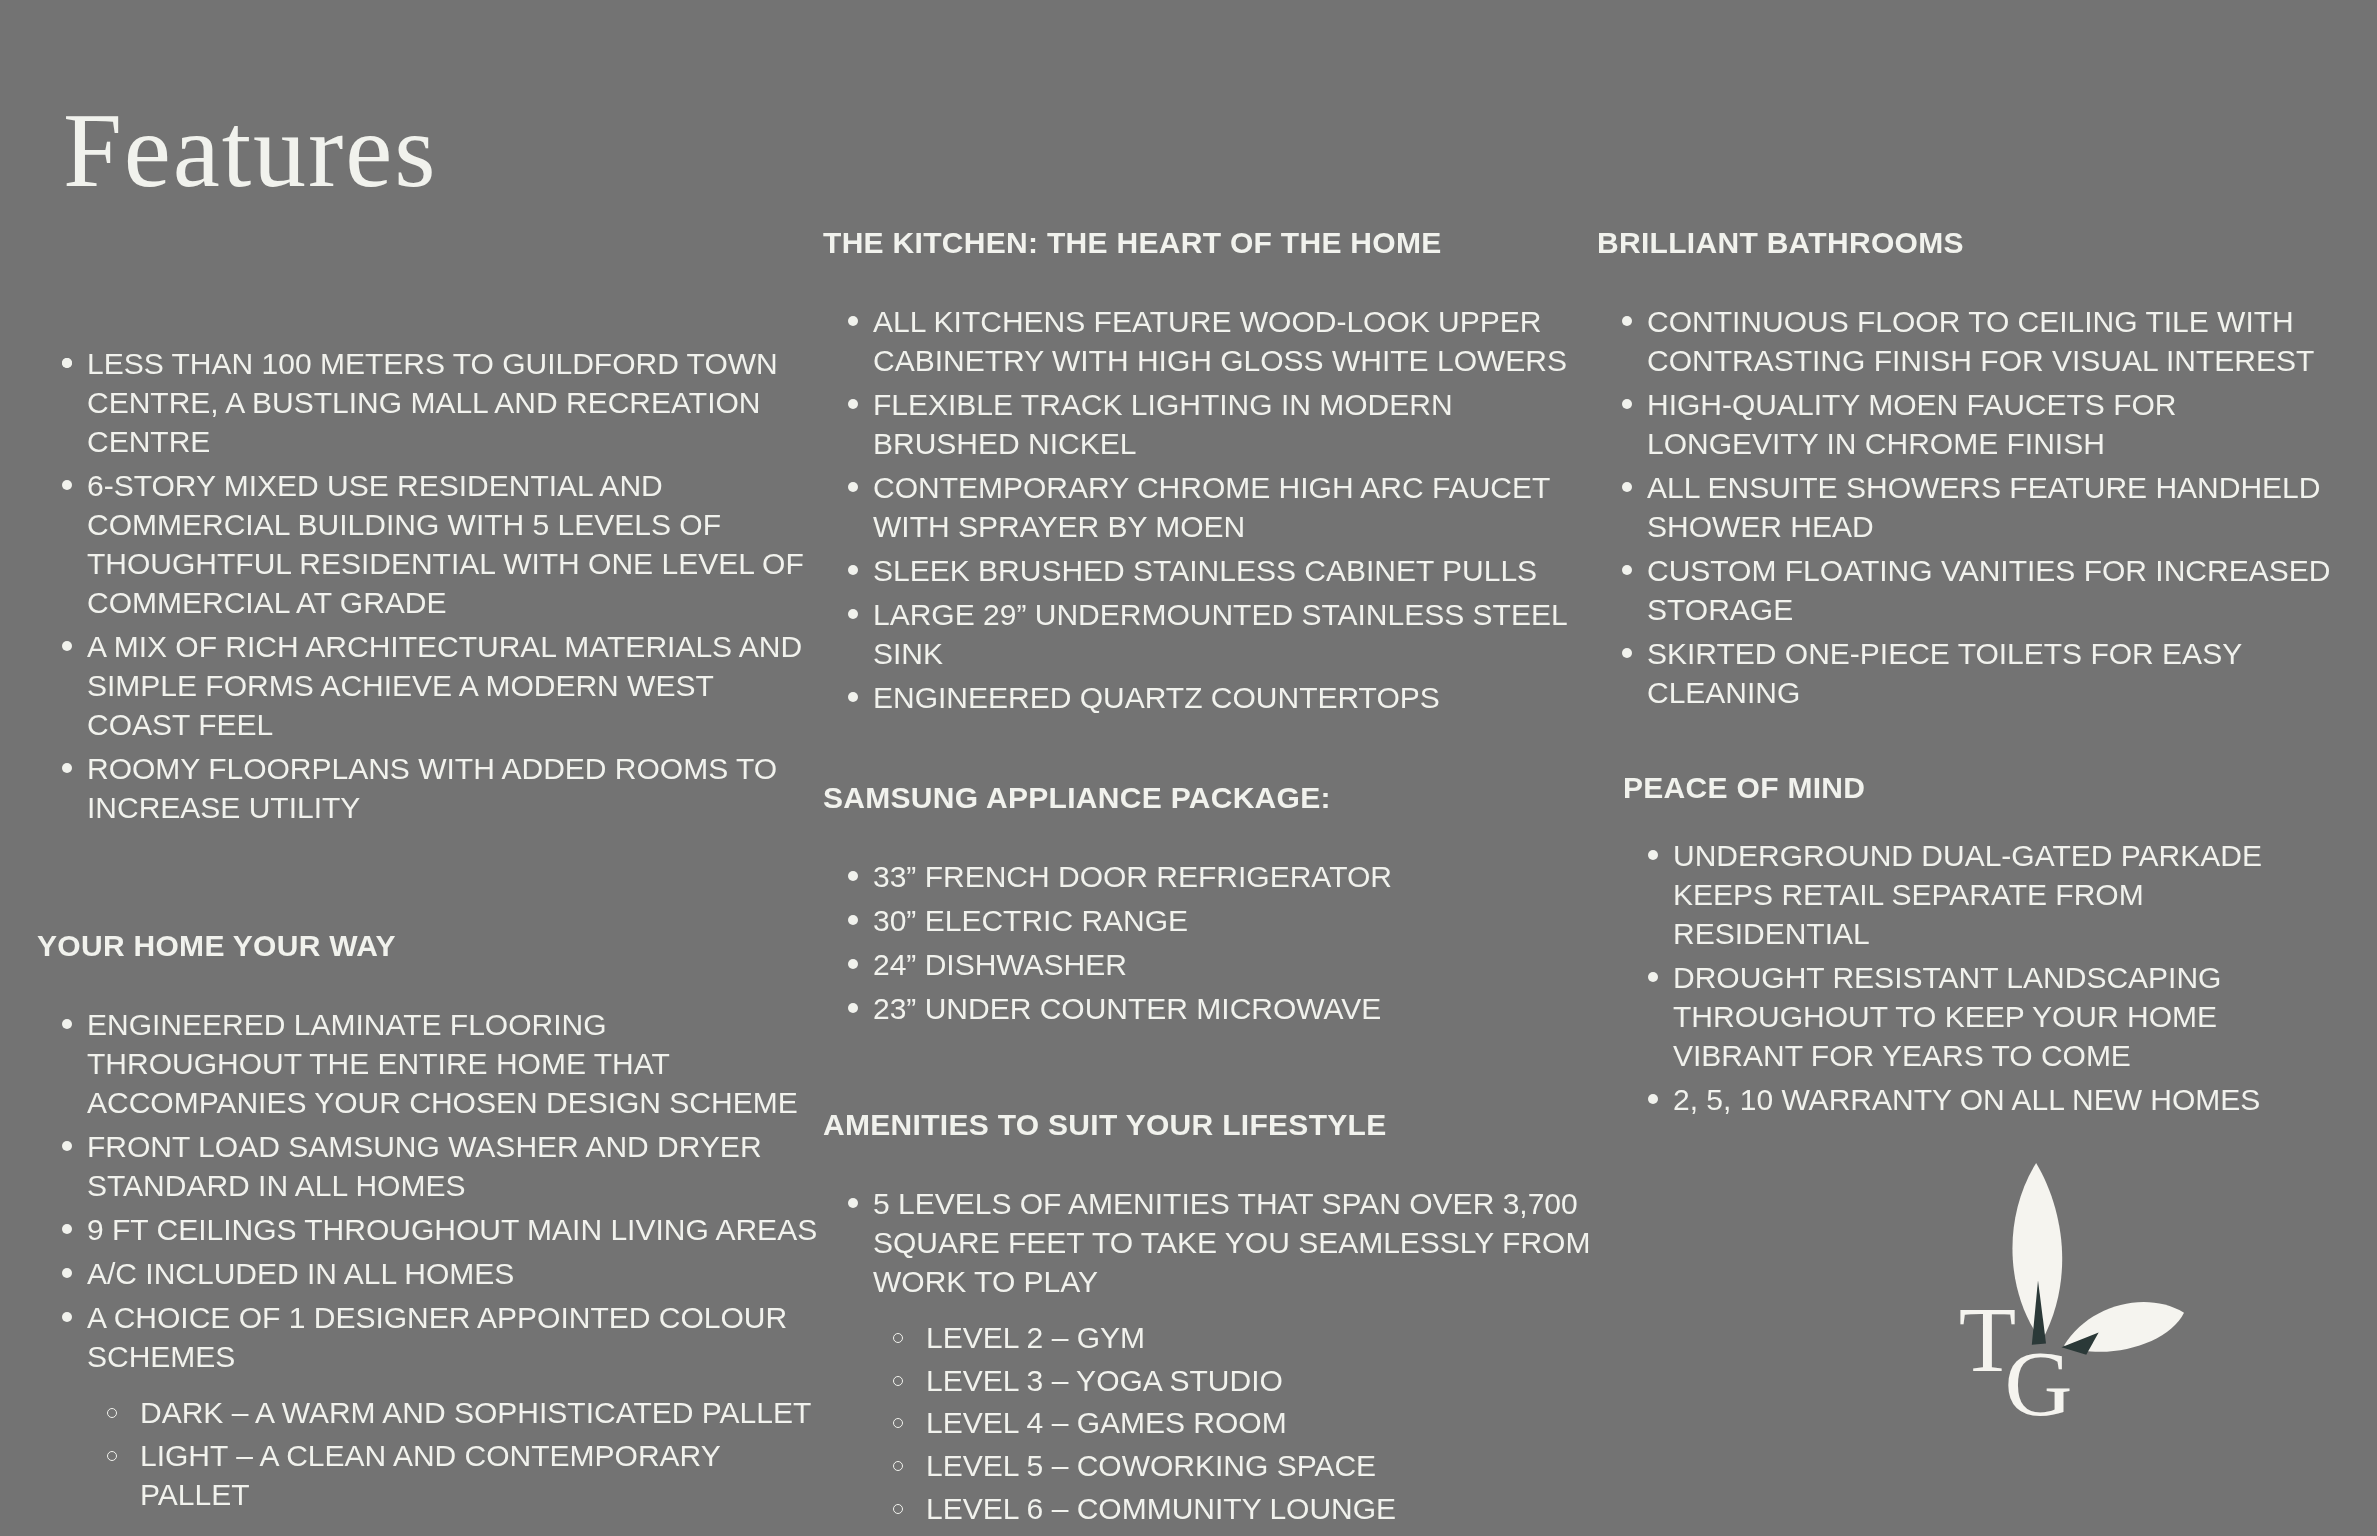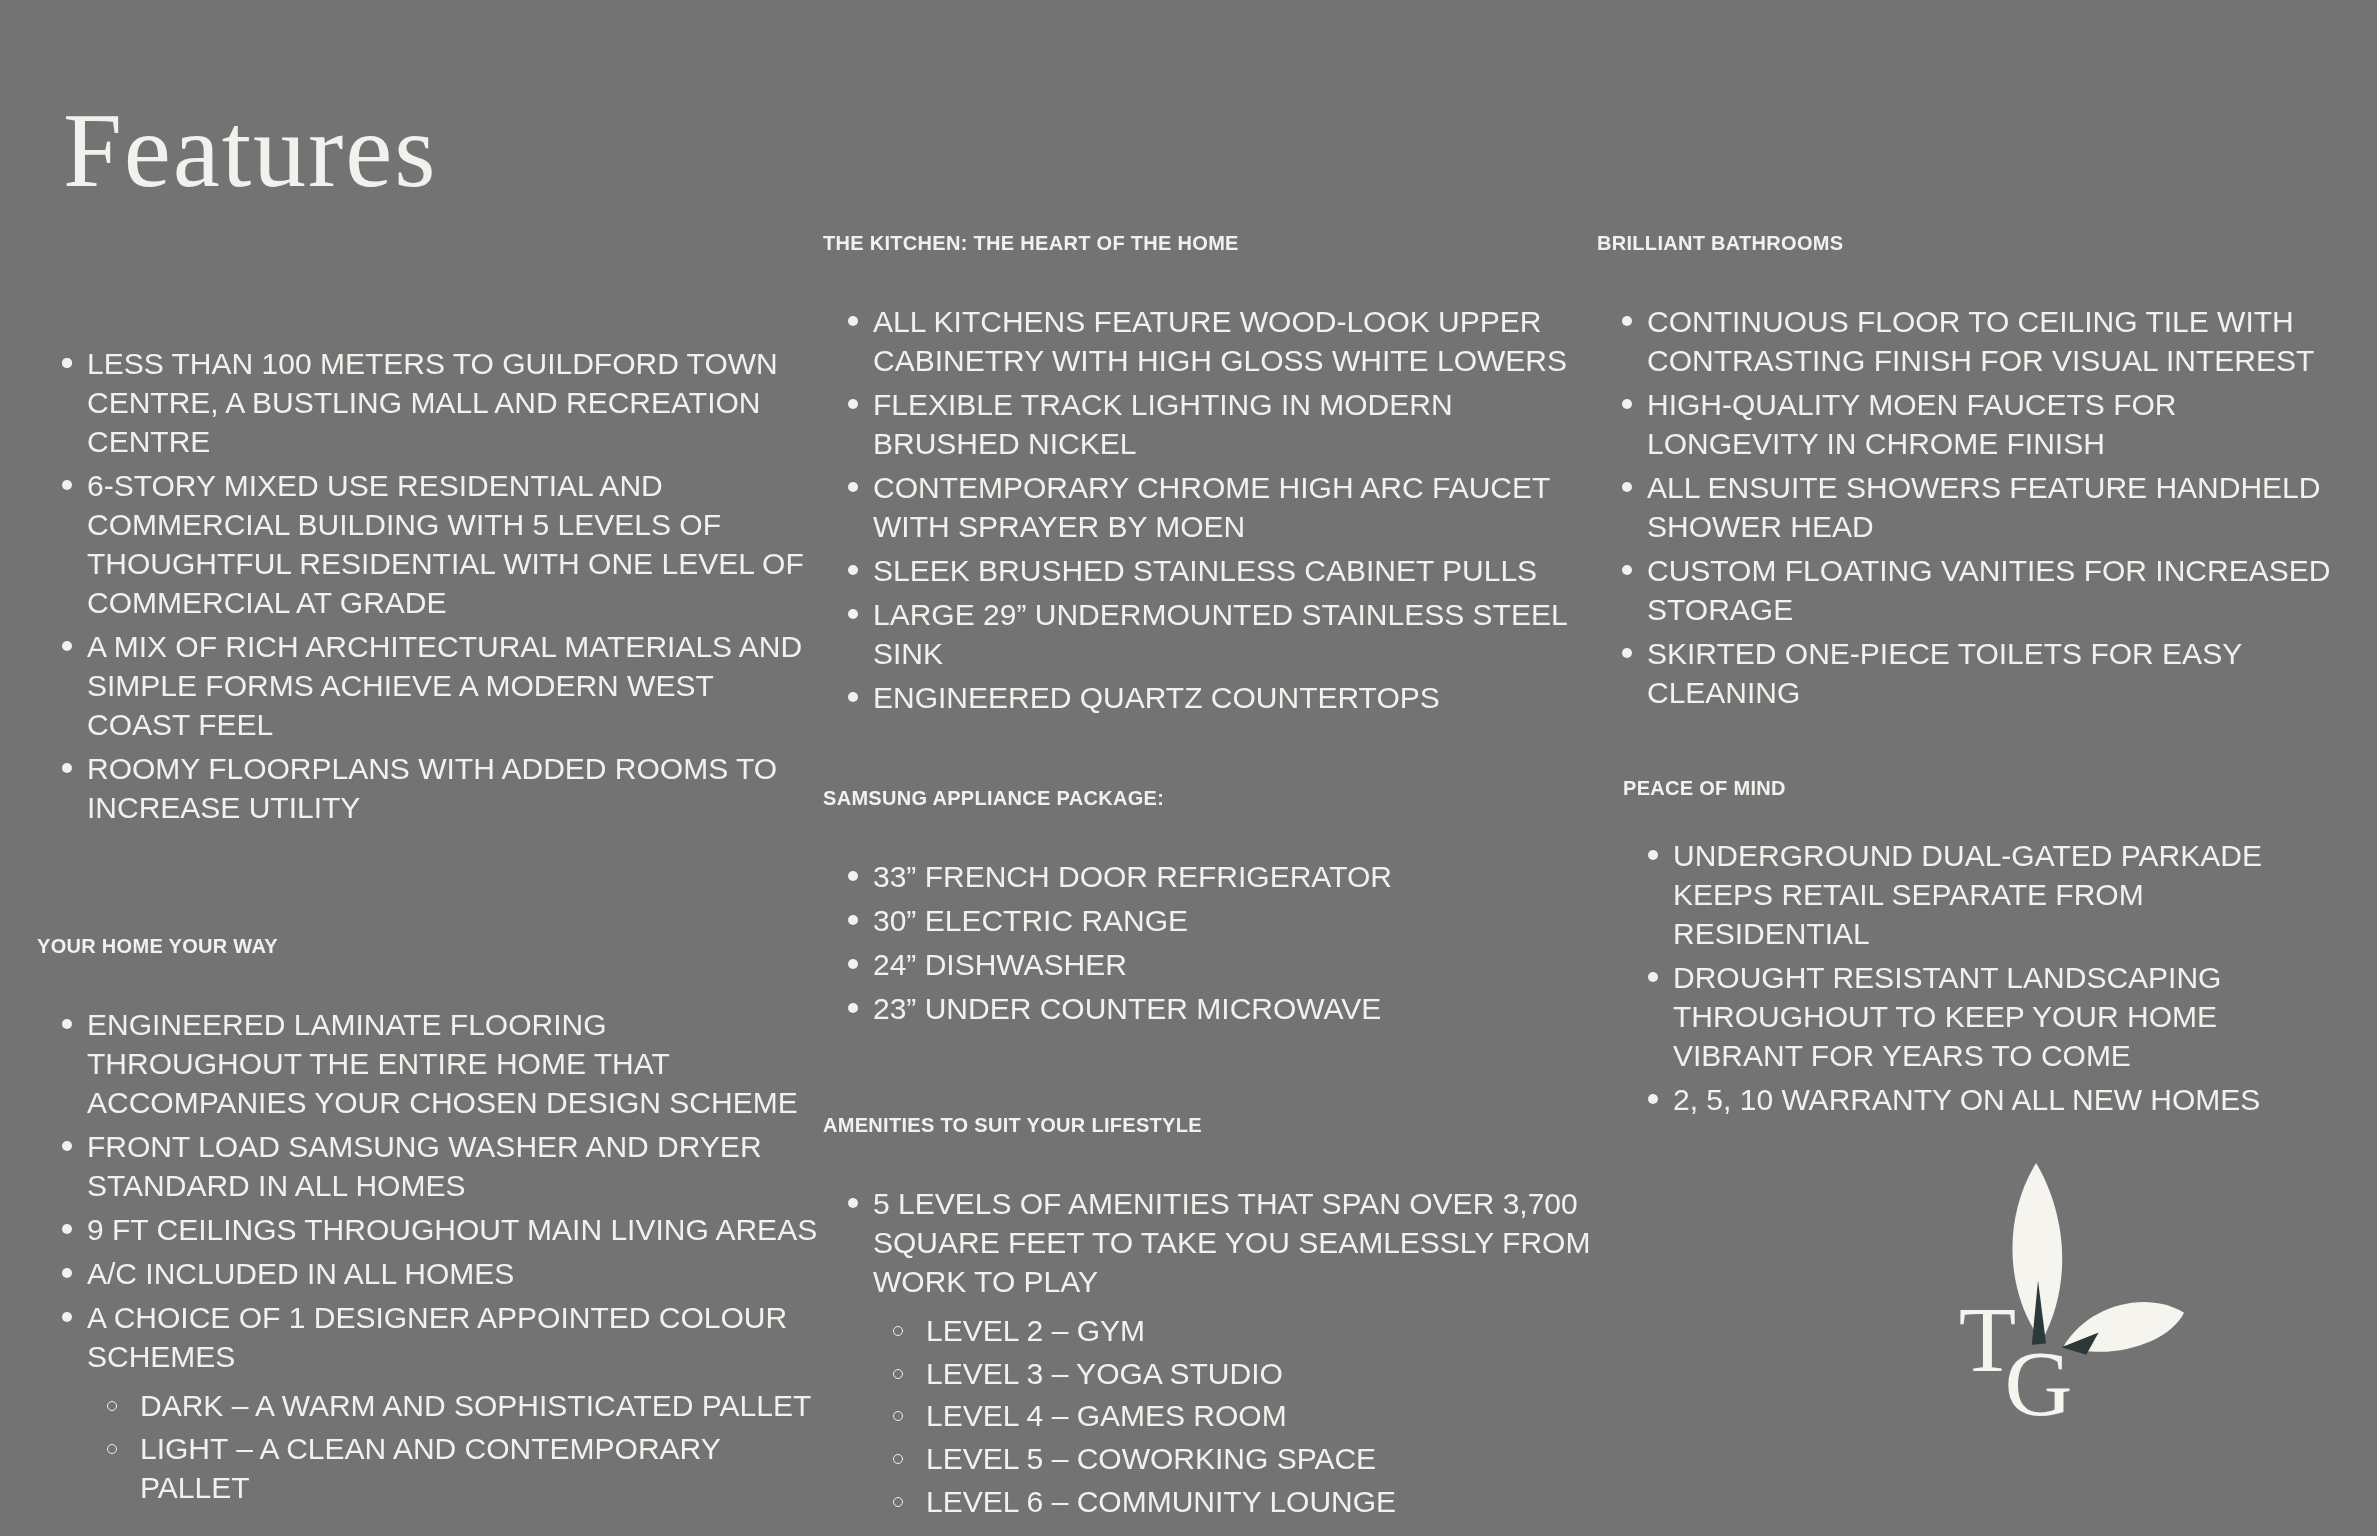--- a/index.html
+++ b/index.html
@@ -19,34 +19,34 @@
   .col3{left:1597px;width:743px;}
   .section{position:absolute;left:0;width:100%;}
   .col1 .sec0{top:339px;}
   .col1 .sec1{top:927px;}
   .col2 .sec0{top:224px;}
   .col2 .sec1{top:779px;}
   .col2 .sec2{top:1106px;}
   .col3 .sec0{top:224px;}
   .col3 .sec1{top:769px;left:26px;width:644px;}
   .sec-header{
-    font-size:20px;font-weight:700;line-height:38px;letter-spacing:0.3px;
+    font-size:30px;font-weight:700;line-height:38px;letter-spacing:0.3px;
   }
   ul.list,ul.sub{list-style:none;margin:0;padding:0;}
   .has-header ul.list{margin-top:40px;}
   .col3 .sec1 ul.list{margin-top:28.5px;}
   .item{
     position:relative;padding-left:50px;margin-bottom:5px;
     font-size:30px;line-height:39px;
   }
   .dot{
     position:absolute;left:25px;top:14.2px;width:10px;height:10px;
     border-radius:50%;background:#f1f2ed;
   }
-  ul.sub{margin-top:10px;}
+  ul.sub{margin-top:17px;}
   .sub .item{padding-left:53px;margin-bottom:3.7px;}
   .sub .dot{
     left:20px;top:15px;width:8px;height:8px;
     background:transparent;border:1.9px solid #f1f2ed;
   }
   .logo{position:absolute;left:1960px;top:1158px;width:229px;height:266px;}
   .logo svg{display:block;width:100%;height:100%;}
   .logo text{
     font-family:"Liberation Serif",serif;font-size:152px;fill:#f5f4ef;
   }

